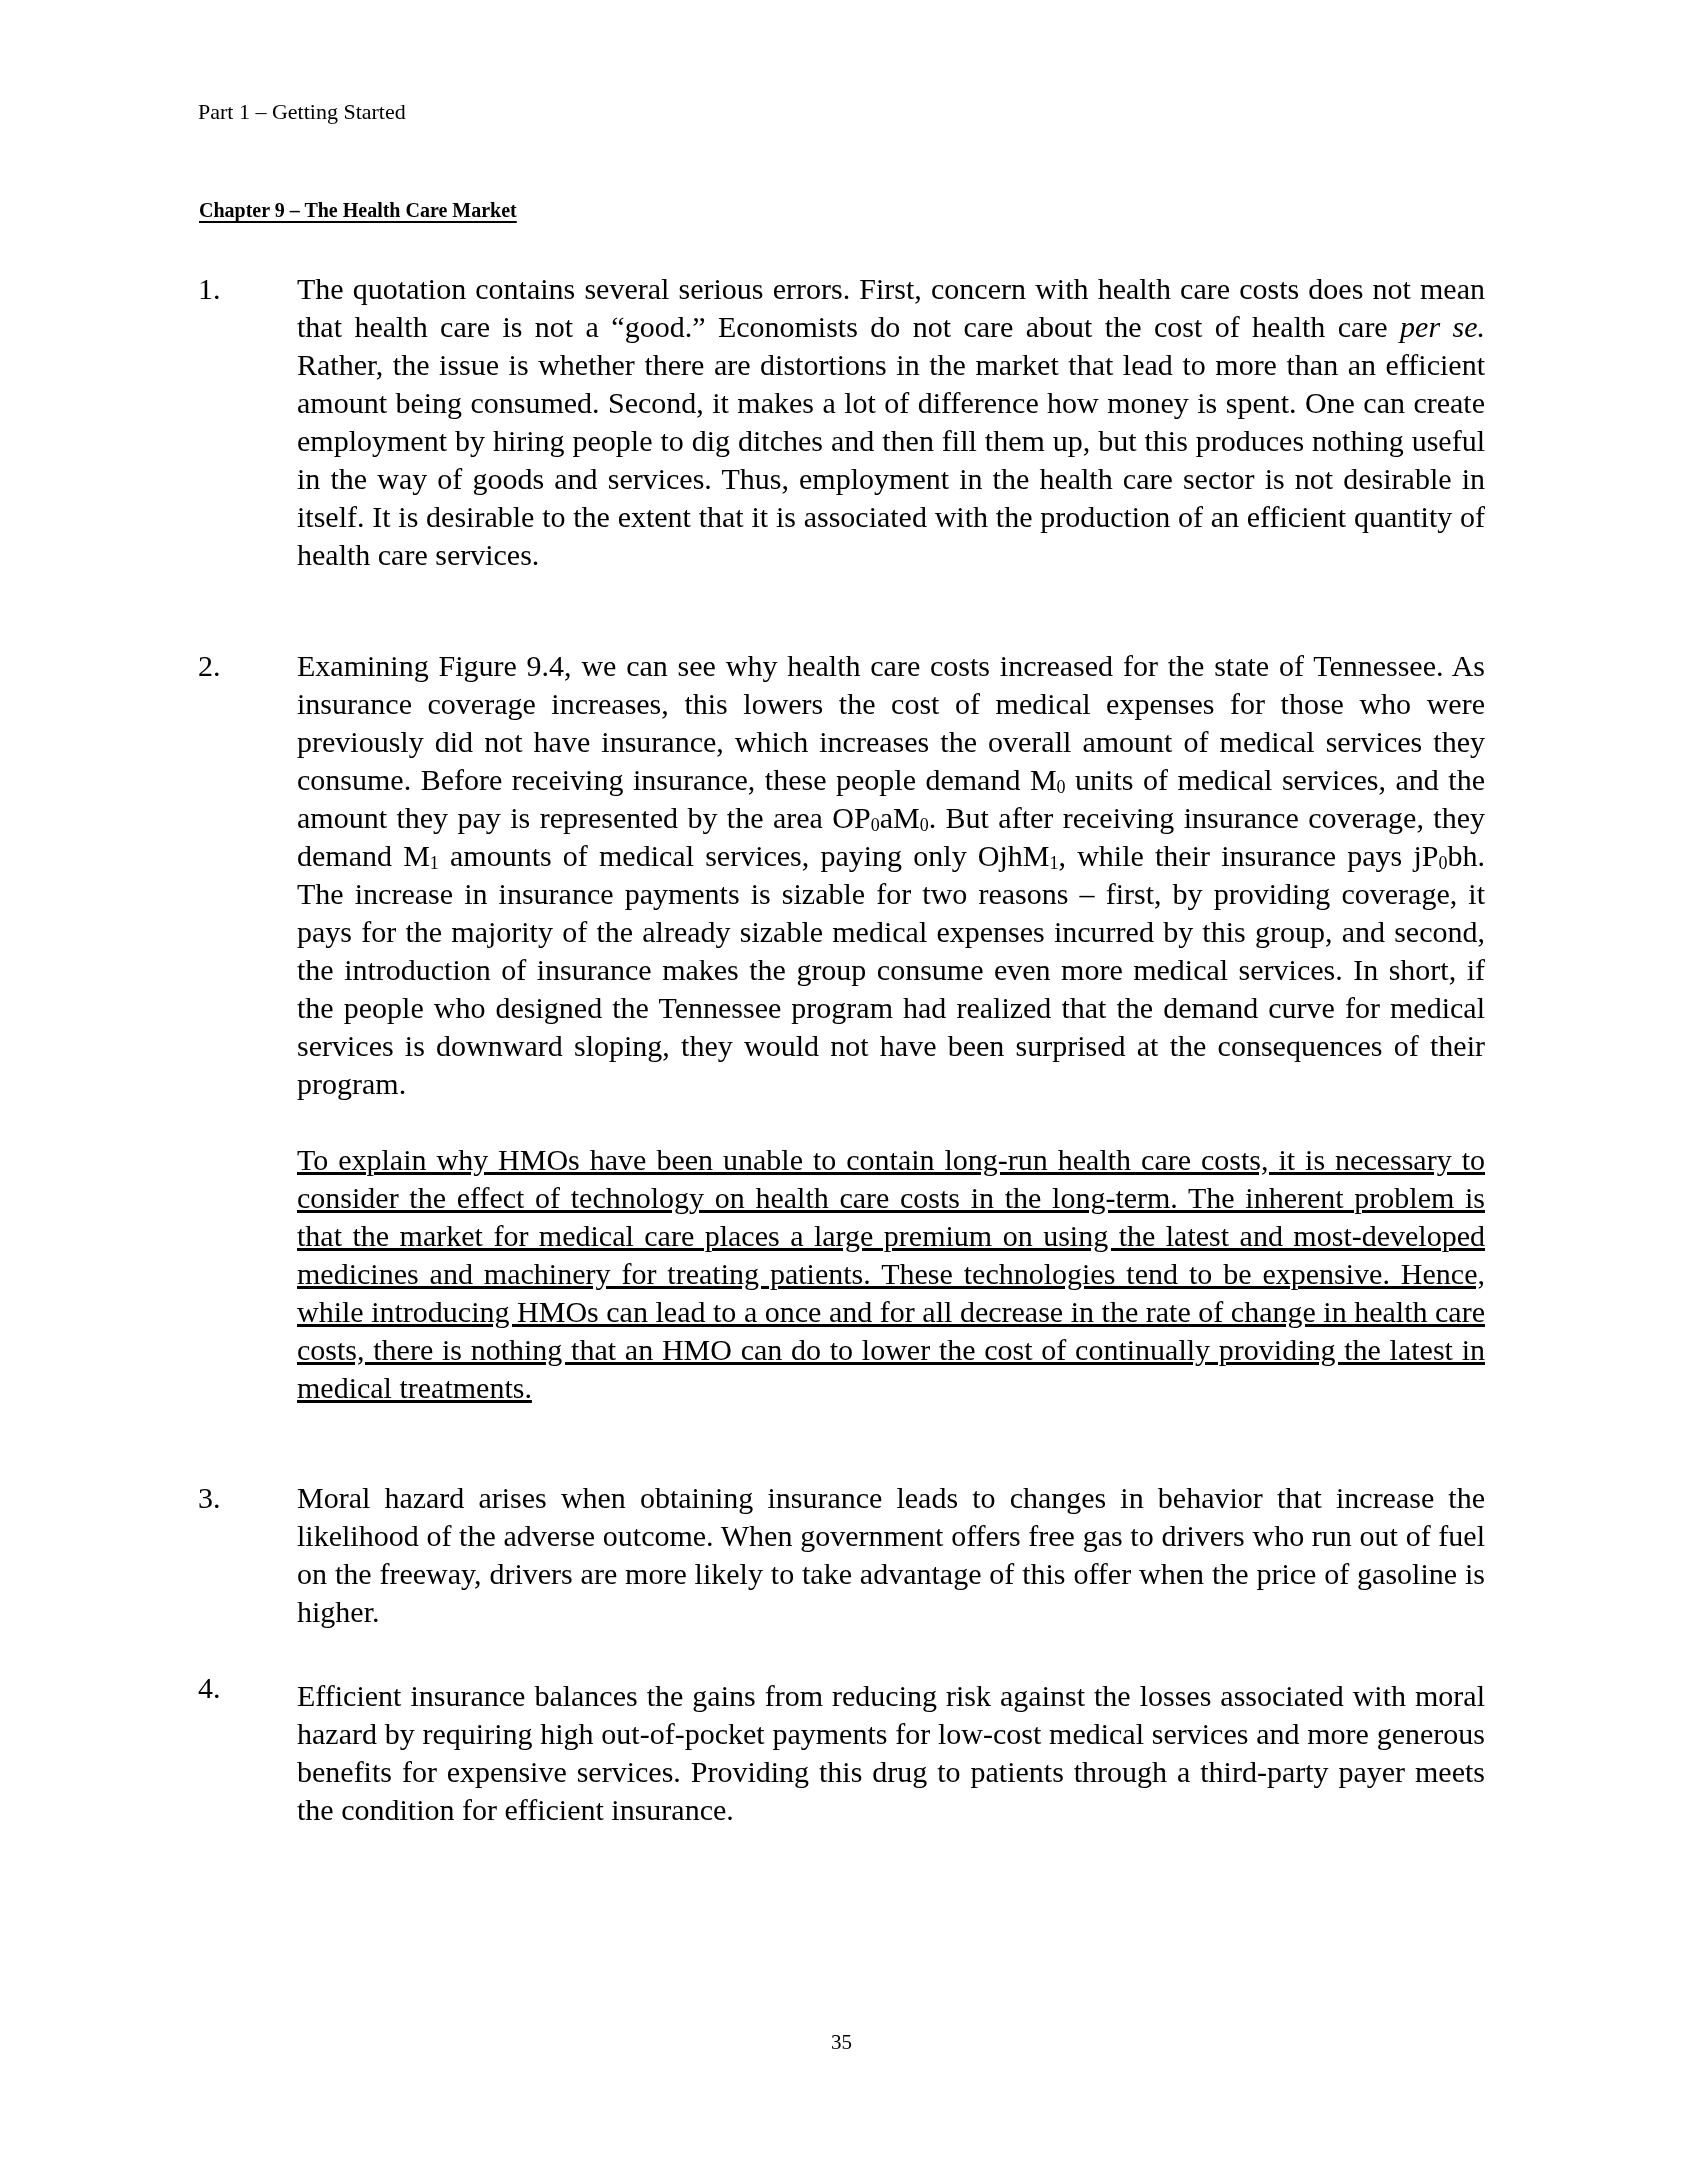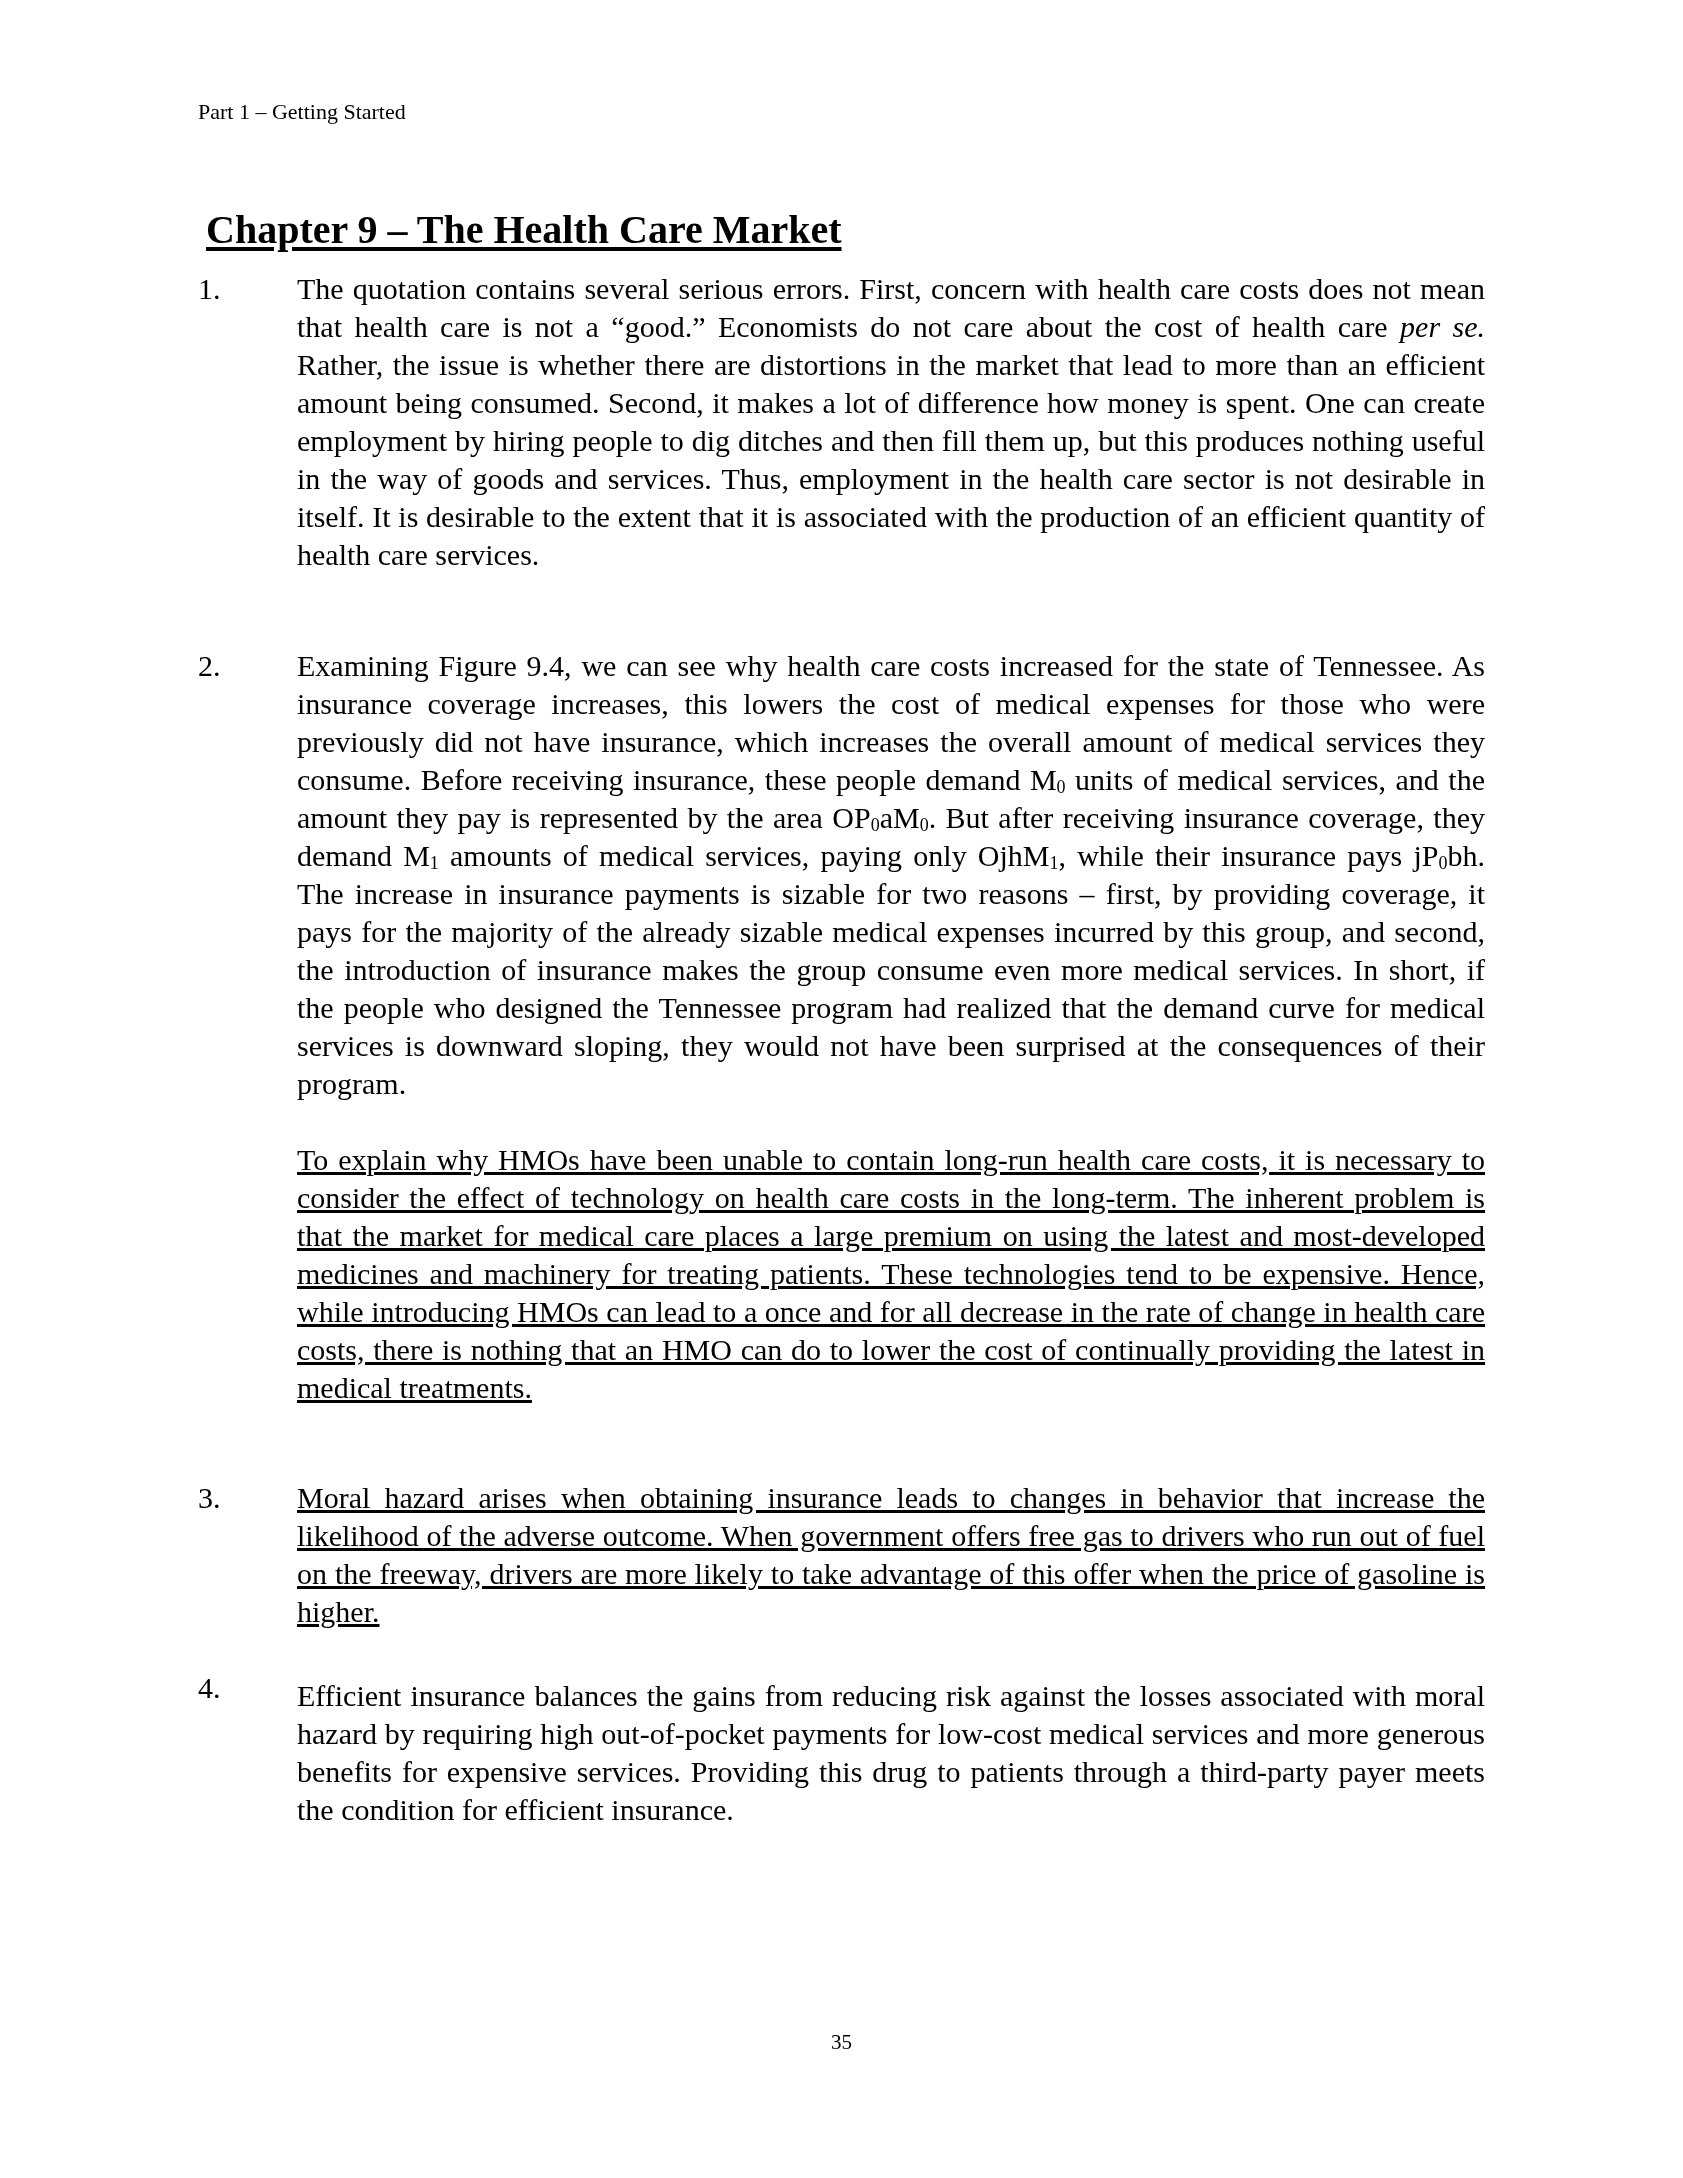--- a/index.html
+++ b/index.html
@@ -1,20 +1,20 @@
 <!DOCTYPE html>
 <html><head>
 <meta charset="utf-8">
 <style>
   html, body { margin:0; padding:0; background:#ffffff; }
   body { width:1683px; height:2178px; position:relative; overflow:hidden;
          font-family:"Liberation Serif", "DejaVu Serif", serif; color:#000; }
   .running-head { position:absolute; left:198px; top:99px; font-size:22px; }
-  .chapter-title { position:absolute; left:198px; top:198px; font-size:40px; font-weight:bold;
-                   text-decoration:underline; text-underline-offset:4px; margin:8px; }
+  .chapter-title { position:absolute; left:198px; top:198px; font-size:20px; font-weight:bold;
+                   text-decoration:underline; text-underline-offset:4px; margin:1px; }
   .item { position:absolute; left:198px; width:1287px; font-size:30px; line-height:38px; }
   .num { position:absolute; left:0; top:0; }
   .para { margin-left:99px; text-align:justify; }
   .para + .para { margin-top:38px;text-decoration:underline; }
   .page-num { position:absolute; left:0; width:1683px; top:2030px; text-align:center; font-size:21px; }
   sub { font-size:60%; vertical-align:-3px; line-height:0; }
 </style>
 </head>
 <body>
 
@@ -28,21 +28,21 @@
 </div>
 
 <div class="item" style="top:647px;">
   <span class="num">2.</span>
   <p class="para" style="margin-top:0;margin-bottom:0;"><span>Examining Figure 9.4, we can see why health care costs increased for the state of Tennessee.  As insurance coverage increases, this lowers the cost of medical expenses for those who were previously did not have insurance, which increases the overall amount of medical services they consume.  Before receiving insurance, these people demand M</span><sub>0</sub><span> units of medical services, and the amount they pay is represented by the area OP</span><sub>0</sub><span>aM</span><sub>0</sub><span>.  But after receiving insurance coverage, they demand M</span><sub>1</sub><span> amounts of medical services, paying only OjhM</span><sub>1</sub><span>, while their insurance pays jP</span><sub>0</sub><span>bh.  The increase in insurance payments is sizable for two reasons – first, by providing coverage, it pays for the majority of the already sizable medical expenses incurred by this group, and second, the introduction of insurance makes the group consume even more medical services.  In short, if the people who designed the Tennessee program had realized that the demand curve for medical services is downward sloping, they would not have been surprised at the consequences of their program.</span></p>
   <p class="para" style="margin-top:38px;margin-bottom:0;">To explain why HMOs have been unable to contain long-run health care costs, it is necessary to consider the effect of technology on health care costs in the long-term.  The inherent problem is that the market for medical care places a large premium on using the latest and most-developed medicines and machinery for treating patients.  These technologies tend to be expensive.  Hence, while introducing HMOs can lead to a once and for all decrease in the rate of change in health care costs, there is nothing that an HMO can do to lower the cost of continually providing the latest in medical treatments.</p>
 </div>
 
 <div class="item" style="top:1479px;">
   <span class="num">3.</span>
-  <p class="para" style="margin-top:0;margin-bottom:15px;text-decoration:underline;">Moral hazard arises when obtaining insurance leads to changes in behavior that increase the likelihood of the adverse outcome.  When government offers free gas to drivers who run out of fuel on the freeway, drivers are more likely to take advantage of this offer when the price of gasoline is higher.</p>
+  <p class="para" style="margin-top:0;margin-bottom:15px;">Moral hazard arises when obtaining insurance leads to changes in behavior that increase the likelihood of the adverse outcome.  When government offers free gas to drivers who run out of fuel on the freeway, drivers are more likely to take advantage of this offer when the price of gasoline is higher.</p>
 </div>
 
 <div class="item" style="top:1669px;">
   <span class="num">4.</span>
   <p class="para" style="margin-top:8px;margin-bottom:0;">Efficient insurance balances the gains from reducing risk against the losses associated with moral hazard by requiring high out-of-pocket payments for low-cost medical services and more generous benefits for expensive services.  Providing this drug to patients through a third-party payer meets the condition for efficient insurance.</p>
 </div>
 
 <div class="page-num">35</div>
 
 

